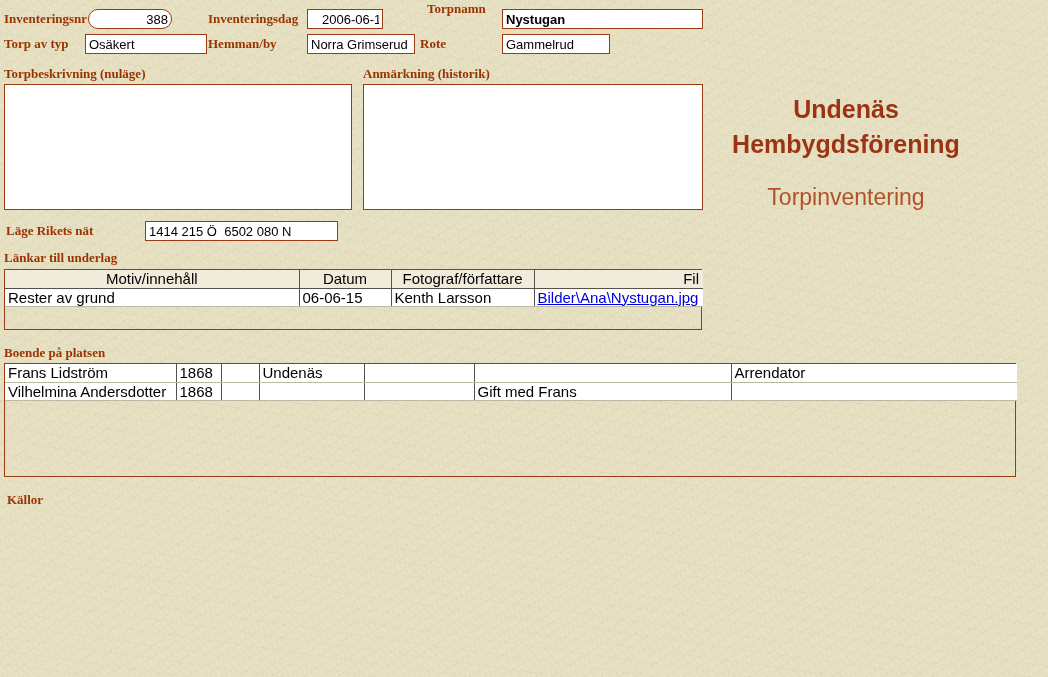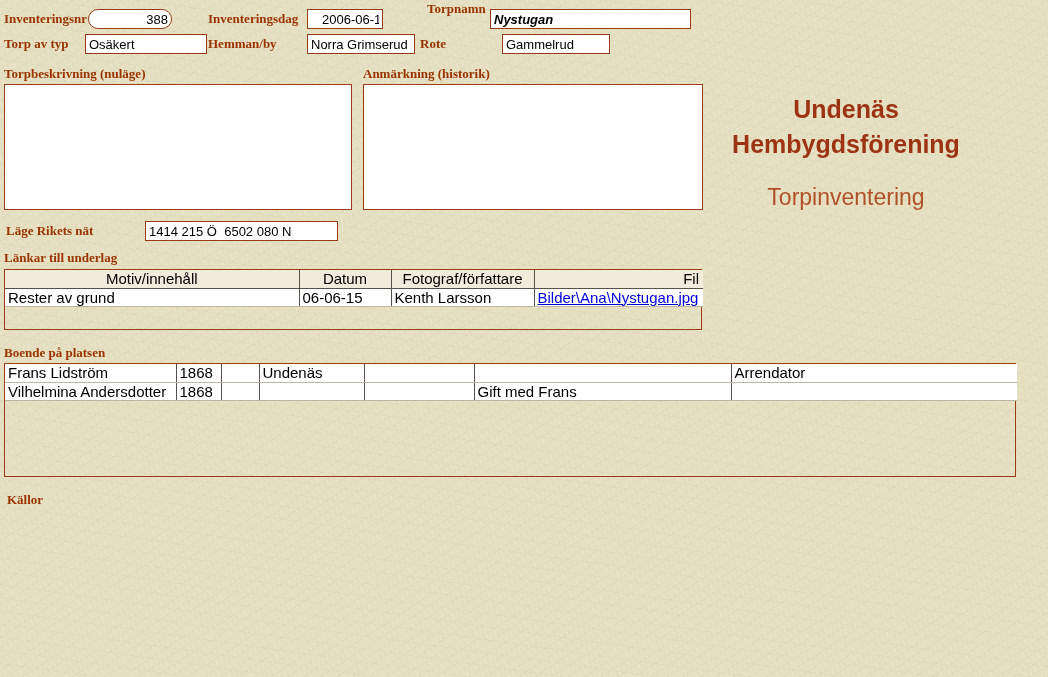--- a/index.html
+++ b/index.html
@@ -73,21 +73,21 @@
 
 <div class="screen">
 
   <div class="lbl" style="left:4px; top:12px;">Inventeringsnr</div>
   <input class="fld right" style="left: 88px; top: 9px; width: 84px;" value="388">
 
   <div class="lbl" style="left:208px; top:12px;">Inventeringsdag</div>
   <input class="fld center" style="left: 307px; top: 9px; width: 76px;" value="2006-06-15">
 
   <div class="lbl" style="left:427px; top:2px;">Torpnamn</div>
-  <input class="fld bold" style="left: 490px; top: 9px; width: 201px; font-style: italic;" value="Nystugan">
+  <input class="fld bold" style="left: 502px; top: 9px; width: 201px;" value="Nystugan">
 
   <div class="lbl" style="left:4px; top:37px;">Torp av typ</div>
   <input class="fld" style="left: 85px; top: 34px; width: 122px;" value="Osäkert">
 
   <div class="lbl" style="left:208px; top:37px;">Hemman/by</div>
   <input class="fld" style="left: 307px; top: 34px; width: 108px;" value="Norra Grimserud">
 
   <div class="lbl" style="left:420px; top:37px;">Rote</div>
   <input class="fld" style="left: 502px; top: 34px; width: 108px;" value="Gammelrud">
 

